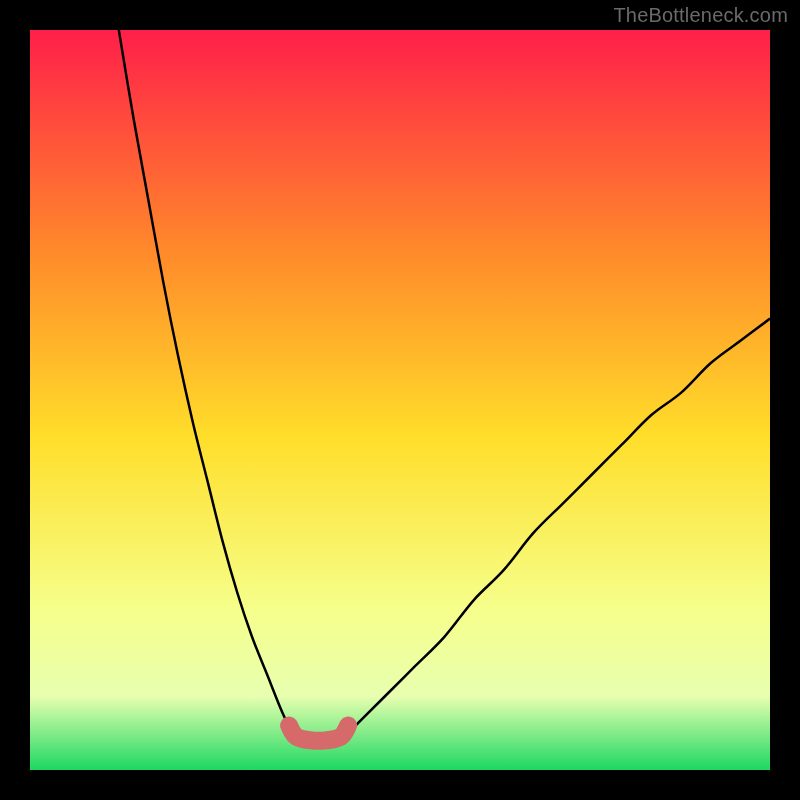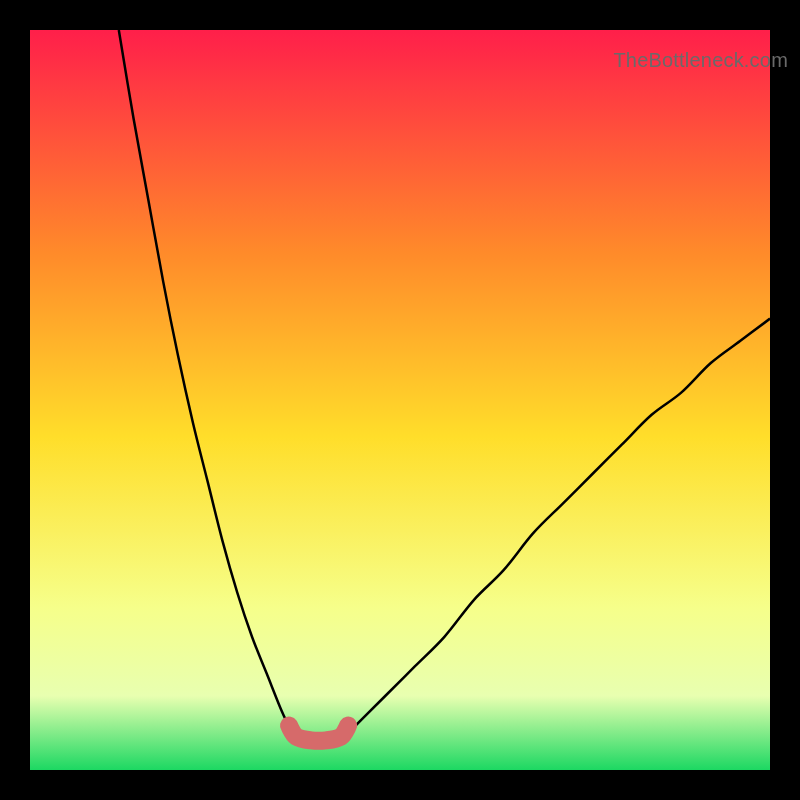--- a/index.html
+++ b/index.html
@@ -19,21 +19,20 @@
   }
   .watermark {
     position: absolute;
     top: 4px;
     right: 12px;
     color: #6a6a6a;
     font-size: 20px;
     letter-spacing: 0.2px;
     z-index: 10;
     font-weight: 500;
-    margin-top: 45px;
   }
   .plot-area {
     position: absolute;
     left: 30px;
     top: 30px;
     width: 740px;
     height: 740px;
   }
   svg {
     display: block;

